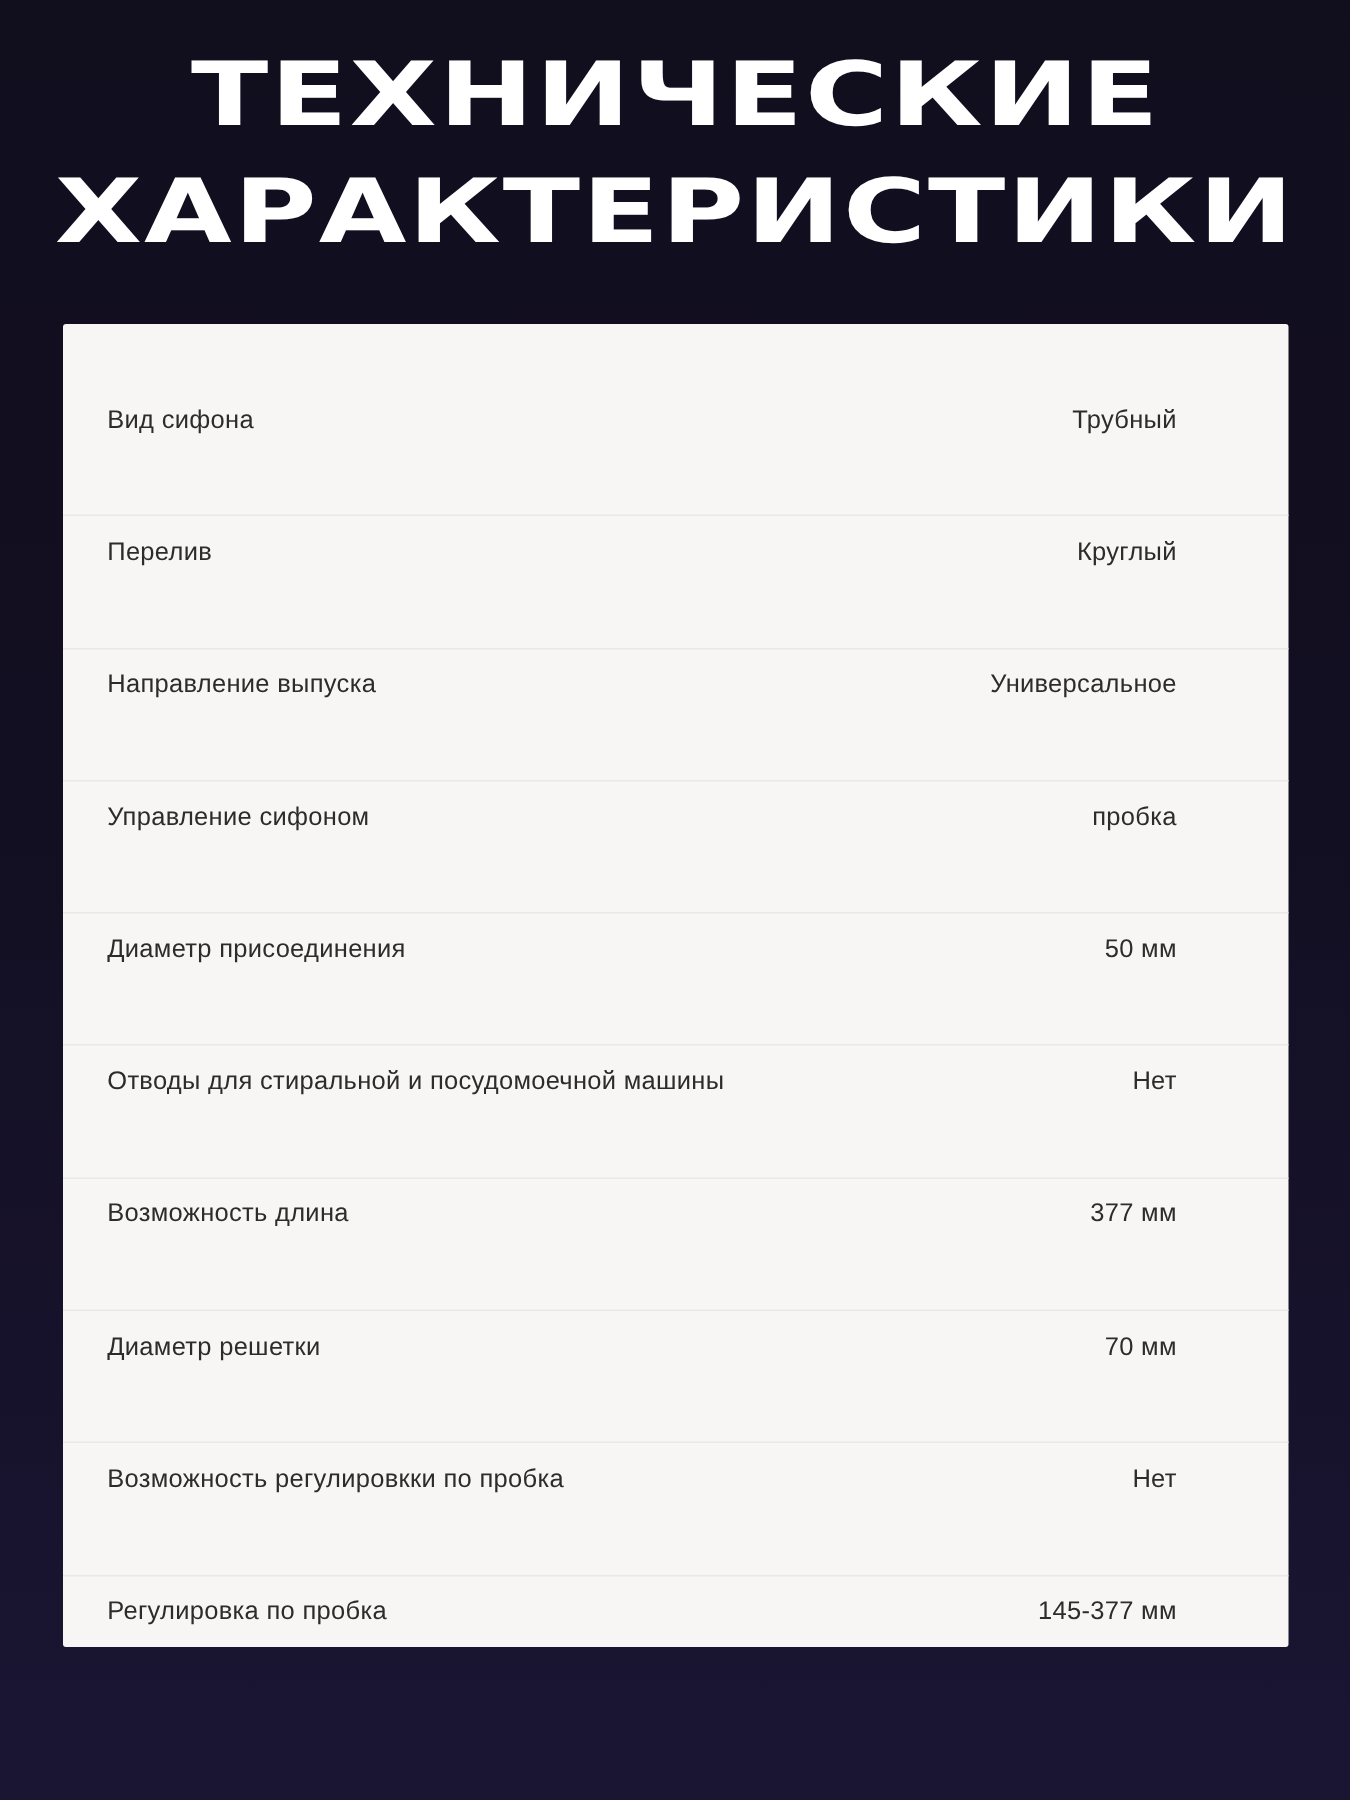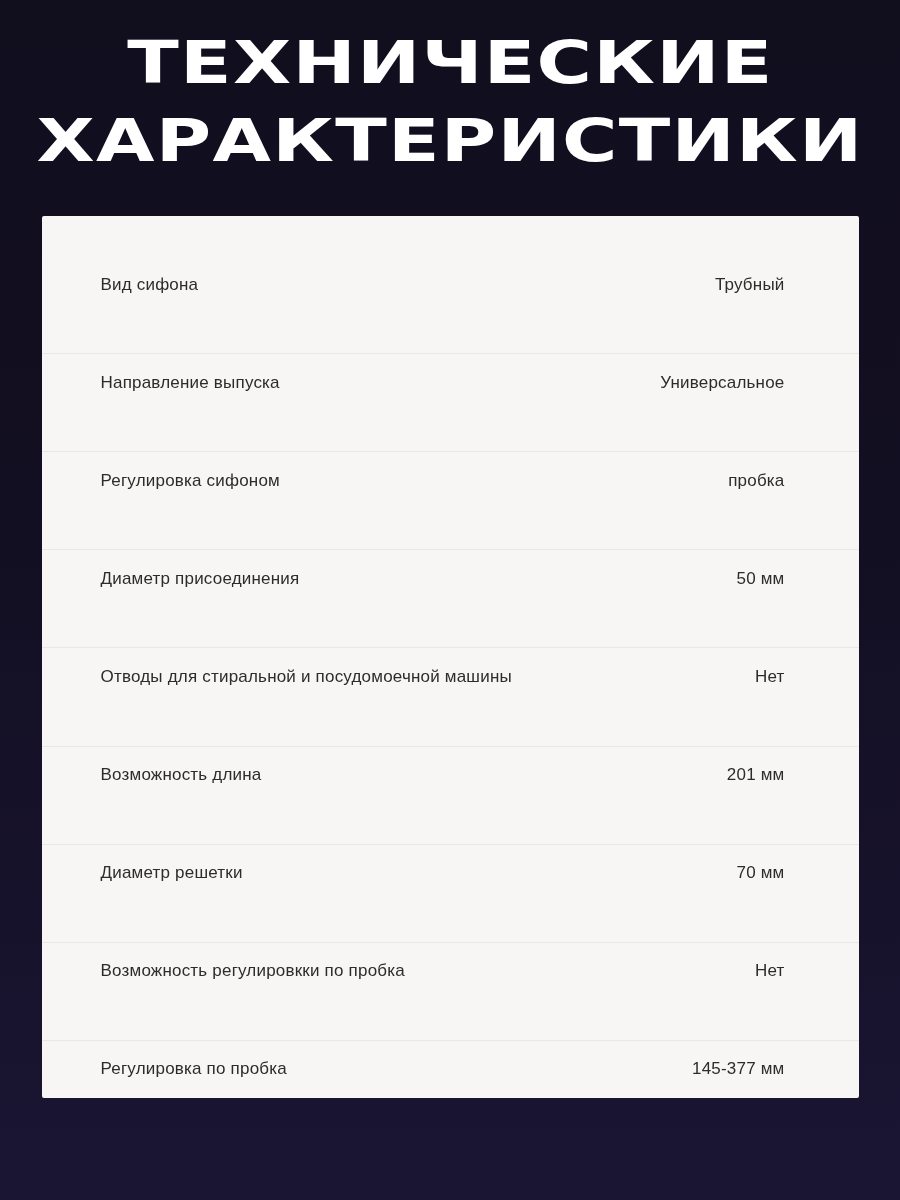--- a/index.html
+++ b/index.html
@@ -37,21 +37,21 @@
     background: #f7f6f4;
     border-radius: 2px;
     display: flex;
     flex-direction: column;
   }
   .spec-row {
     flex: 1 1 0;
     display: flex;
     align-items: center;
     justify-content: space-between;
-    padding: 0 74px 0 59px;
+    padding: 0 74px 0 30px;
     box-sizing: border-box;
     margin-top: 40px;
   }
   .spec-row + .spec-row {
     border-top: 1px solid #e9e8e5;
   }
   .spec-label {
     color: #2d2c2b;
     font-size: 17px;
     letter-spacing: 0.2px;
@@ -78,45 +78,49 @@
   </div>
 </header>
 
 <section class="specs-card">
 
     <div class="spec-row">
       <span class="spec-label">Вид сифона</span>
       <span class="spec-value">Трубный</span>
     </div>
 
+    <div class="spec-row">
+      <span class="spec-label">Перелив</span>
+      <span class="spec-value">Круглый</span>
+    </div>
 
 
     <div class="spec-row">
       <span class="spec-label">Направление выпуска</span>
       <span class="spec-value">Универсальное</span>
     </div>
 
     <div class="spec-row">
-      <span class="spec-label">Регулировка сифоном</span>
+      <span class="spec-label">Управление сифоном</span>
       <span class="spec-value">пробка</span>
     </div>
 
     <div class="spec-row">
       <span class="spec-label">Диаметр присоединения</span>
       <span class="spec-value">50 мм</span>
     </div>
 
     <div class="spec-row">
       <span class="spec-label">Отводы для стиральной и посудомоечной машины</span>
       <span class="spec-value">Нет</span>
     </div>
 
     <div class="spec-row">
       <span class="spec-label">Возможность длина</span>
-      <span class="spec-value">201 мм</span>
+      <span class="spec-value">377 мм</span>
     </div>
 
 
     <div class="spec-row">
       <span class="spec-label">Диаметр решетки</span>
       <span class="spec-value">70 мм</span>
     </div>
 
     <div class="spec-row">
       <span class="spec-label">Возможность регулировкки по пробка</span>

